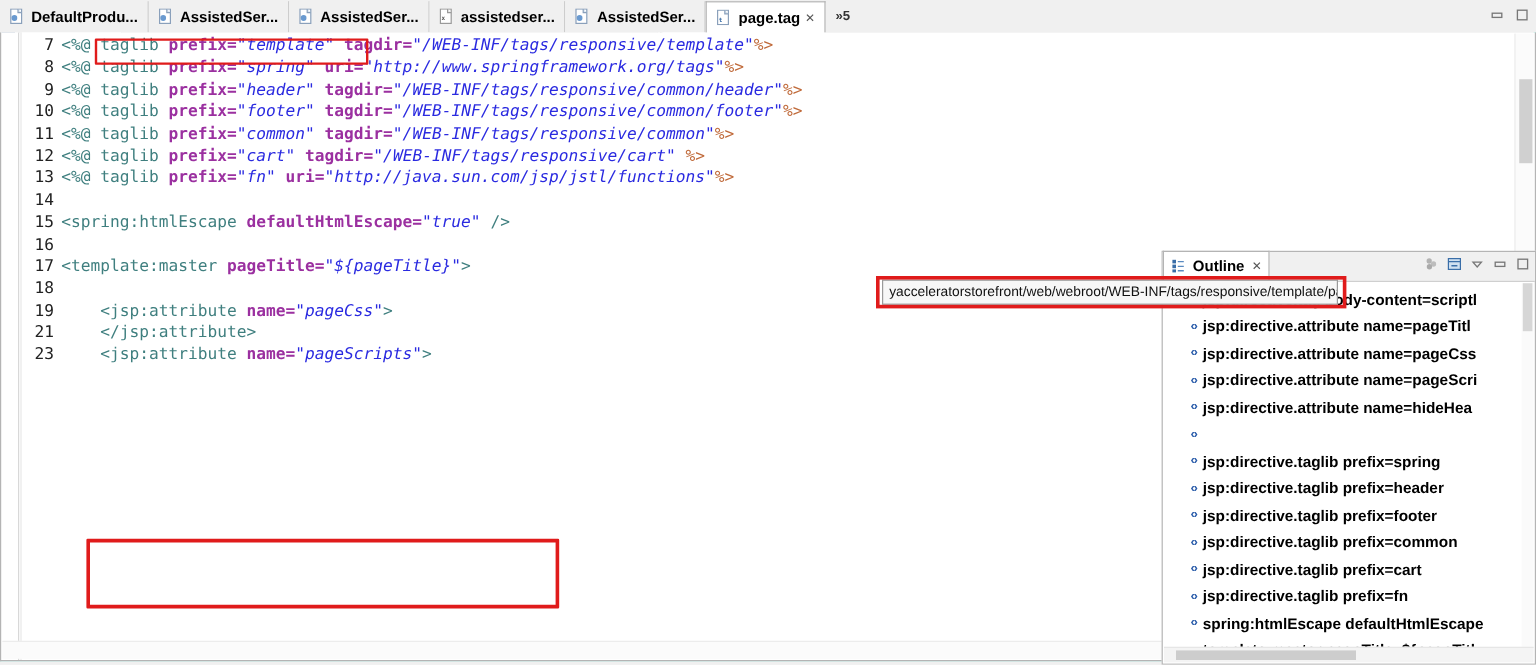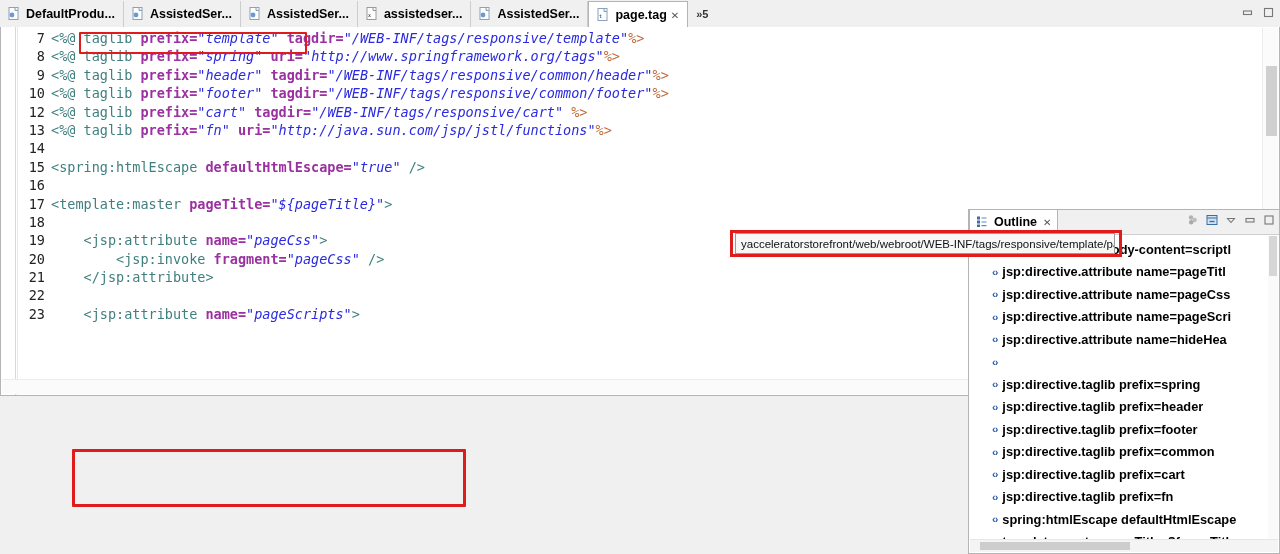--- a/index.html
+++ b/index.html
@@ -5,21 +5,21 @@
   * { box-sizing: border-box; }
   html, body {
     margin: 0; padding: 0;
     width: 1280px; height: 554px;
     overflow: hidden;
     background: #f0f0f0;
     font-family: "Liberation Sans", sans-serif;
     font-size: 12px;
     color: #000;
   }
-  #app { position: relative; width: 1280px; height: 396px; background: #5eead4; }
+  #app { position: relative; width: 1280px; height: 551px; background: #5eead4; }
 
   
   .panel { position: absolute; background: #ffffff; border: 1px solid #b4b4b4; }
   .tabbar {
     position: relative; height: 25px; background: #f0f0f0;
     border-bottom: 1px solid #cfcfcf;
     display: flex; align-items: flex-end;
   }
   .vtab {
     height: 25px; display: flex; align-items: center; gap: 4px;
@@ -505,31 +505,30 @@
     </div>
 
     <div id="codeArea">
       <div id="gutterRule"></div>
       <div id="gutterRule2"></div>
       <div id="codeLines" style="position:absolute;left:0;top:2px;right:18px;">
           <div class="codeline"><span class="ln">7</span><span class="ctext"><span class="k-dir">&lt;%@ </span><span class="k-dir">taglib </span><span class="k-attr">prefix=</span><span class="k-str">"template"</span><span class="k-attr"> tagdir=</span><span class="k-str">"/WEB-INF/tags/responsive/template"</span><span class="k-pct">%&gt;</span></span></div>
           <div class="codeline"><span class="ln">8</span><span class="ctext"><span class="k-dir">&lt;%@ </span><span class="k-dir">taglib </span><span class="k-attr">prefix=</span><span class="k-str">"spring"</span><span class="k-attr"> uri=</span><span class="k-str">"http://www.springframework.org/tags"</span><span class="k-pct">%&gt;</span></span></div>
           <div class="codeline"><span class="ln">9</span><span class="ctext"><span class="k-dir">&lt;%@ </span><span class="k-dir">taglib </span><span class="k-attr">prefix=</span><span class="k-str">"header"</span><span class="k-attr"> tagdir=</span><span class="k-str">"/WEB-INF/tags/responsive/common/header"</span><span class="k-pct">%&gt;</span></span></div>
           <div class="codeline"><span class="ln">10</span><span class="ctext"><span class="k-dir">&lt;%@ </span><span class="k-dir">taglib </span><span class="k-attr">prefix=</span><span class="k-str">"footer"</span><span class="k-attr"> tagdir=</span><span class="k-str">"/WEB-INF/tags/responsive/common/footer"</span><span class="k-pct">%&gt;</span></span></div>
+          <div class="codeline"><span class="ln">11</span><span class="ctext"><span class="k-dir">&lt;%@ </span><span class="k-dir">taglib </span><span class="k-attr">prefix=</span><span class="k-str">"common"</span><span class="k-attr"> tagdir=</span><span class="k-str">"/WEB-INF/tags/responsive/common"</span><span class="k-pct">%&gt;</span></span></div>
           <div class="codeline"><span class="ln">12</span><span class="ctext"><span class="k-dir">&lt;%@ </span><span class="k-dir">taglib </span><span class="k-attr">prefix=</span><span class="k-str">"cart"</span><span class="k-attr"> tagdir=</span><span class="k-str">"/WEB-INF/tags/responsive/cart"</span><span class="k-pct"> %&gt;</span></span></div>
           <div class="codeline"><span class="ln">13</span><span class="ctext"><span class="k-dir">&lt;%@ </span><span class="k-dir">taglib </span><span class="k-attr">prefix=</span><span class="k-str">"fn"</span><span class="k-attr"> uri=</span><span class="k-str">"http://java.sun.com/jsp/jstl/functions"</span><span class="k-pct">%&gt;</span></span></div>
           <div class="codeline"><span class="ln">14</span><span class="ctext"></span></div>
           <div class="codeline"><span class="ln">15</span><span class="ctext"><span class="k-tagdl">&lt;spring:htmlEscape </span><span class="k-attr">defaultHtmlEscape=</span><span class="k-str">"true"</span><span class="k-tagdl"> /&gt;</span></span></div>
           <div class="codeline"><span class="ln">16</span><span class="ctext"></span></div>
           <div class="codeline"><span class="ln">17</span><span class="ctext"><span class="k-tagdl">&lt;template:master </span><span class="k-attr">pageTitle=</span><span class="k-str">"${pageTitle}"</span><span class="k-tagdl">&gt;</span></span></div>
           <div class="codeline"><span class="ln">18</span><span class="ctext"></span></div>
           <div class="codeline"><span class="ln">19</span><span class="ctext"><span class="k-tagdl">    &lt;jsp:attribute </span><span class="k-attr">name=</span><span class="k-str">"pageCss"</span><span class="k-tagdl">&gt;</span></span></div>
-          <div class="codeline"><span class="ln">20</span><span class="ctext"><span class="k-tagdl">        &lt;jsp:invoke </span><span class="k-attr">fragment=</span><span class="k-str">"pageCss"</span><span class="k-tagdl"> /&gt;</span></span></div>
           <div class="codeline"><span class="ln">21</span><span class="ctext"><span class="k-tagdl">    &lt;/jsp:attribute&gt;</span></span></div>
-          <div class="codeline"><span class="ln">22</span><span class="ctext"></span></div>
           <div class="codeline"><span class="ln">23</span><span class="ctext"><span class="k-tagdl">    &lt;jsp:attribute </span><span class="k-attr">name=</span><span class="k-str">"pageScripts"</span><span class="k-tagdl">&gt;</span></span></div>
         </div>
 
       <div id="codeVScroll">
         <div class="thumb"></div>
         <span class="arrdn">⌄</span>
       </div>
       <div id="codeHScroll"></div>
     </div>
 

